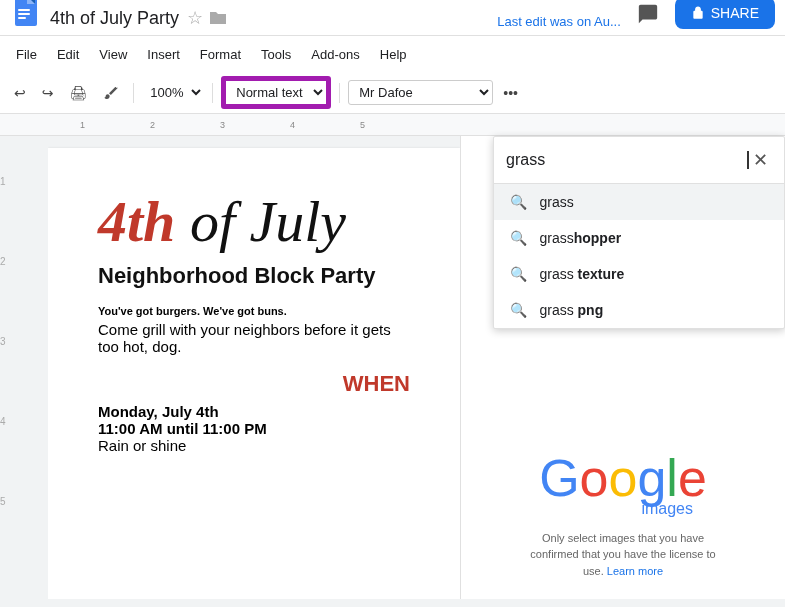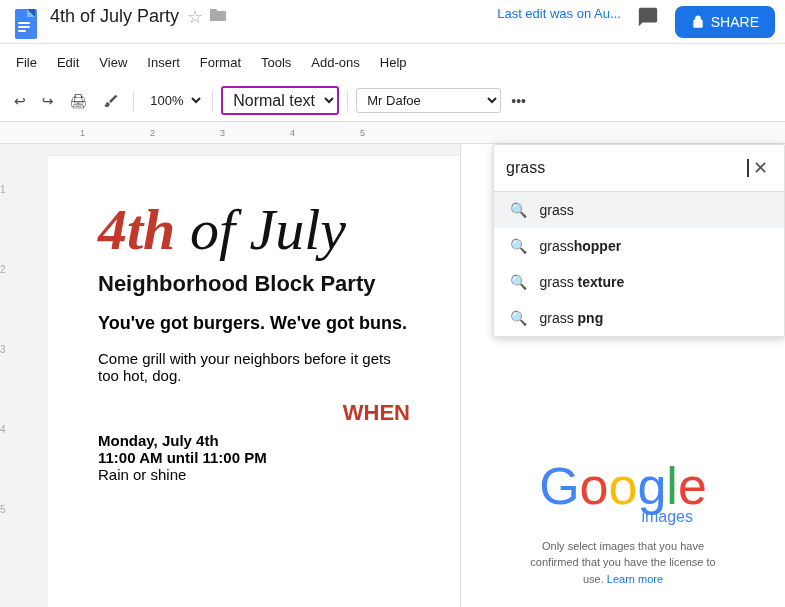--- a/index.html
+++ b/index.html
@@ -1,20 +1,20 @@
 <!DOCTYPE html>
 <html><head>
   <meta charset="utf-8">
   <style>
     * { box-sizing: border-box; margin: 0; padding: 0; }
     body { font-family: Arial, sans-serif; background: #f1f3f4; width: 785px; height: 607px; overflow: hidden; position: relative; }
 
     
     #title-bar {
-      display: flex; align-items: flex-start; background: white; padding: 6px 10px; height: 44px;
+      display: flex; align-items: flex-end; background: white; padding: 6px 10px; height: 36px;
       border-bottom: 1px solid #e0e0e0;
     }
     #doc-icon { width: 32px; height: 36px; margin-right: 8px; flex-shrink: 0; }
     #doc-title { font-size: 18px; color: #202124; margin-right: 8px; }
     #star-icon { color: #aaa; font-size: 18px; margin-right: 6px; cursor: pointer; }
     #folder-icon { color: #aaa; font-size: 16px; margin-right: auto; }
     #share-btn {
       background: #1a73e8; color: white; border: none; border-radius: 8px;
       padding: 8px 16px; font-size: 14px; font-weight: 500; cursor: pointer;
       display: flex; align-items: center; gap: 6px;
@@ -38,21 +38,21 @@
     .toolbar-btn {
       padding: 4px 6px; border: none; background: none; cursor: pointer; border-radius: 3px;
       font-size: 14px; color: #444; display: flex; align-items: center;
     }
     .toolbar-separator { width: 1px; background: #ddd; height: 20px; margin: 0 4px; }
     #zoom-select {
       border: none; background: none; font-size: 13px; color: #202124; cursor: pointer;
       padding: 4px; border-radius: 3px;
     }
     #style-select {
-      border: 2px solid #a21caf; background: white; font-size: 16px; color: #202124;
+      border: 5px solid #a21caf; background: white; font-size: 13px; color: #202124;
       padding: 3px 6px; border-radius: 3px; cursor: pointer; min-width: 110px;
     }
     #font-select {
       border: 1px solid #ccc; background: white; font-size: 13px; color: #202124;
       padding: 3px 6px; border-radius: 3px; cursor: pointer; min-width: 90px;
     }
 
     
     #ruler {
       background: #f8f9fa; height: 22px; border-bottom: 1px solid #e0e0e0;
@@ -72,21 +72,21 @@
     #doc-page {
       background: white; width: 480px; min-height: 500px; padding: 40px 50px;
       box-shadow: 0 1px 3px rgba(0,0,0,0.2); position: relative;
     }
 
     
     .doc-title-art { margin-bottom: 8px; }
 
     .block-party-title { font-size: 22px; font-weight: bold; color: #111; margin-bottom: 16px; }
 
-    .tagline-bold { font-size: 18px; font-weight: bold; margin-bottom: 16px; }
+    .tagline-bold { font-size: 11px; font-weight: bold; margin-bottom: 4px; }
     .tagline-normal { font-size: 15px; margin-bottom: 16px; }
 
     .section-heading { color: #c0392b; font-size: 22px; font-weight: bold; margin-bottom: 6px; text-align: right; }
     .section-heading-blue { color: #1a73e8; font-size: 22px; font-weight: bold; margin-bottom: 6px; }
     .section-detail { font-size: 15px; font-weight: bold; }
     .section-detail-normal { font-size: 15px; }
 
     
     #images-panel {
       width: 325px; background: white; border-left: 1px solid #e0e0e0; flex-shrink: 0;

